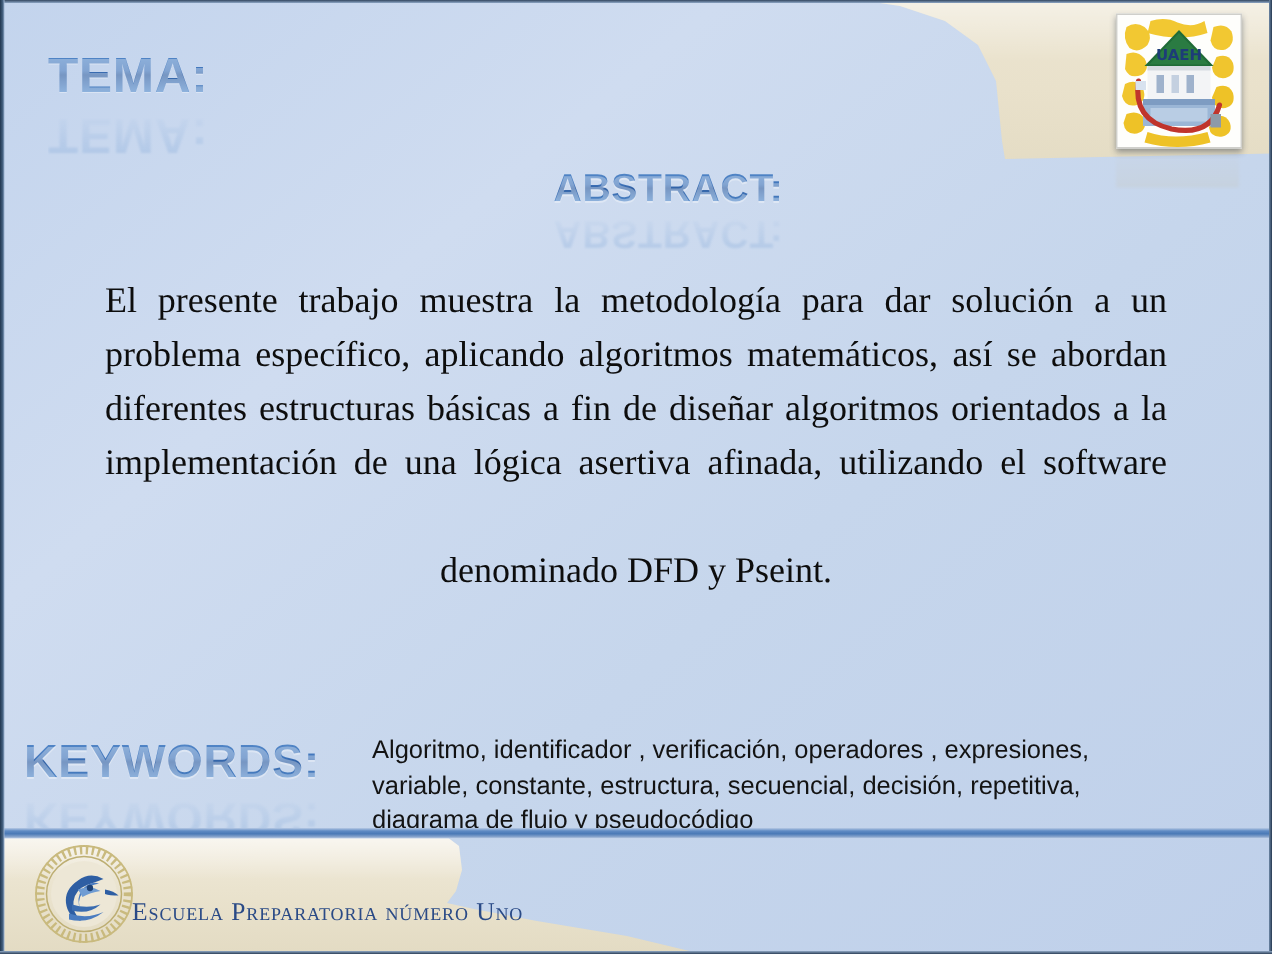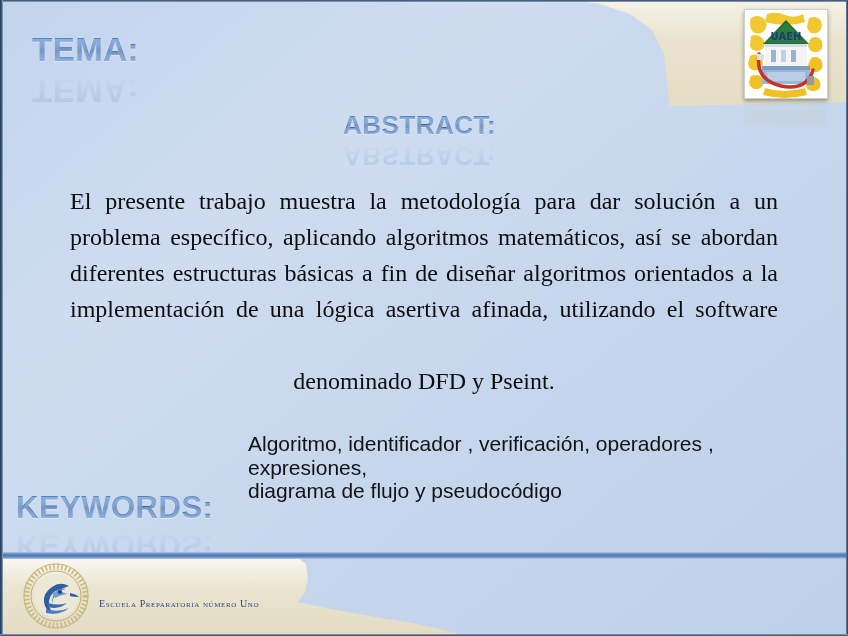--- a/index.html
+++ b/index.html
@@ -129,21 +129,21 @@
     opacity: 0.38;
     -webkit-mask-image: linear-gradient(to top, rgba(0,0,0,0) 8%, rgba(0,0,0,0.75) 95%);
     mask-image: linear-gradient(to top, rgba(0,0,0,0) 8%, rgba(0,0,0,0.75) 95%);
     filter: blur(0.6px);
   }
 
   #tema-wrap  { left: 32px;  top: 31px; }
   #tema-wrap .heading         { position: static; display:block; font-size: 33px; }
   #tema-wrap .heading-reflect { left: 0; top: 40px; font-size: 33px; }
 
-  #abstract-wrap { left: 343px; top: 110px; }
+  #abstract-wrap { left: 369px; top: 110px; }
   #abstract-wrap .heading         { position: static; display:block; font-size: 26px; }
   #abstract-wrap .heading-reflect { left: 0; top: 30px; font-size: 26px; }
 
   #keywords-wrap { left: 16px; top: 490px; }
   #keywords-wrap .heading         { position: static; display:block; font-size: 31px; }
   #keywords-wrap .heading-reflect { left: 0; top: 37px; font-size: 31px; }
 
   
   .abstract-body {
     position: absolute;
@@ -163,23 +163,23 @@
     display: inline-block;
     width: 100%;
   }
   .abstract-last { text-align: center; }
   .abstract-last::after { content: none !important; }
 
   
   .keywords-body {
     position: absolute;
     left: 248px;
-    top: 432px;
+    top: 488px;
     width: 556px;
-    font-size: 21px;
+    font-size: 17px;
     line-height: 23.5px;
     color: #131313;
     z-index: 18;
   }
   .keywords-body p { margin: 0; }
 
   
   .footer-rule {
     position: absolute;
     left: 0; right: 0;
@@ -217,24 +217,24 @@
     left: 22px;
     top: 562px;
     width: 68px;
     height: 68px;
     z-index: 26;
   }
   .eagle-seal svg { display:block; width:100%; height:100%; }
 
   .footer-text {
     position: absolute;
-    left: 99px;
+    left: 88px;
     top: 598px;
     font-family: "Liberation Serif", serif;
-    font-size: 10px;
+    font-size: 17px;
     letter-spacing: 0.6px;
     font-variant: small-caps;
     color: #2a4a86;
     z-index: 27;
     white-space: nowrap;
     text-align: center;
   }
 </style>
 </head>
 <body>
@@ -301,20 +301,21 @@
     <p class="abstract-last">denominado DFD y Pseint.</p>
   </div>
 
   <div class="heading-wrap" id="keywords-wrap">
     <span class="heading">KEYWORDS:</span>
     <span class="heading-reflect">KEYWORDS:</span>
   </div>
 
   <div class="keywords-body">
     <p>Algoritmo, identificador , verificación, operadores , expresiones,</p>
+    <p>variable, constante, estructura, secuencial, decisión,  repetitiva,</p>
     <p>diagrama de flujo y pseudocódigo</p>
   </div>
 
   <div class="footer-rule"></div>
   <div class="footer-band"></div>
   <div class="footer-band-sheen"></div>
 
   <div class="eagle-seal">
     <svg viewBox="0 0 68 68" xmlns="http://www.w3.org/2000/svg">
       <circle cx="34" cy="34" r="32" fill="none" stroke="#c9ba7e" stroke-width="1.2"></circle>

